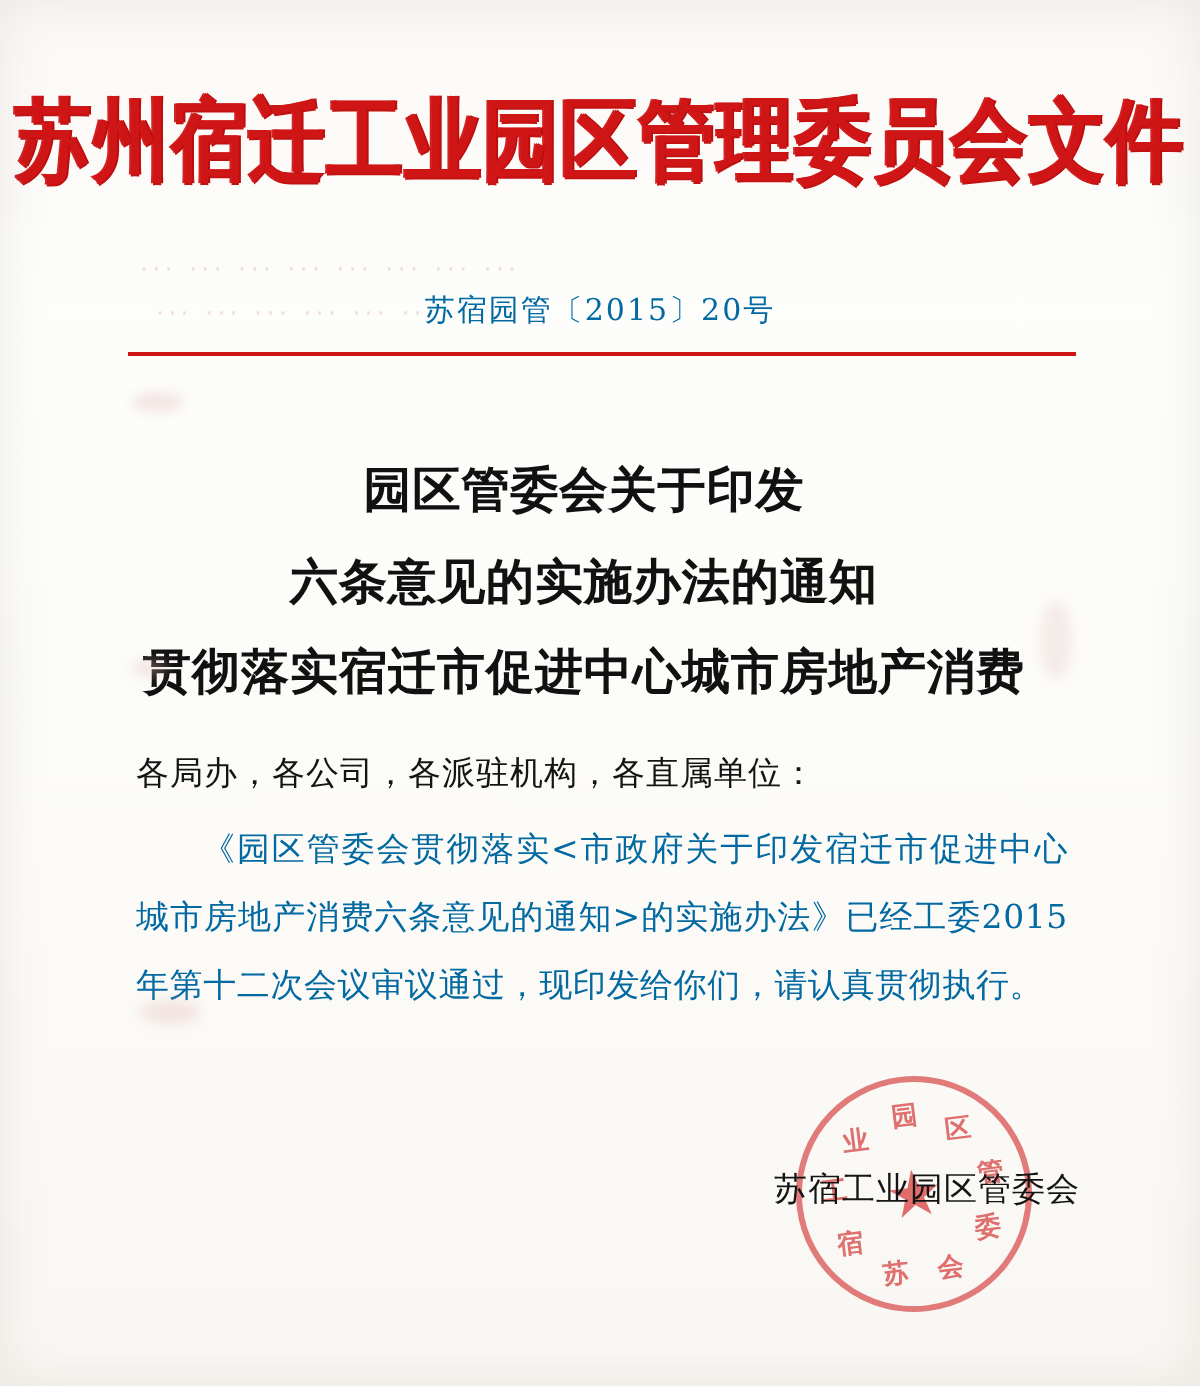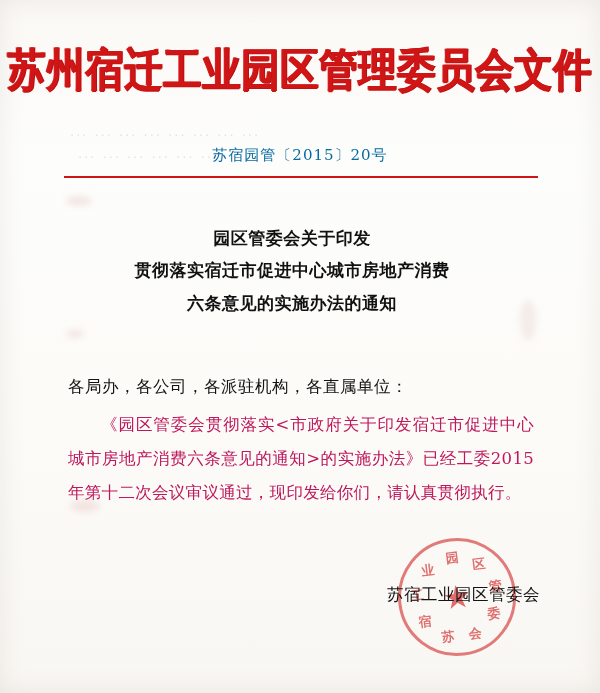--- a/index.html
+++ b/index.html
@@ -102,21 +102,21 @@
   
   .title-block {
     position: absolute;
     top: 222px;
     left: 0;
     width: 584px;
     text-align: center;
     color: #111;
     font-family: "DejaVu Serif", serif;
     font-weight: bold;
-    font-size: 17px;
+    font-size: 24px;
     line-height: 1.9;
     letter-spacing: 0.5px;
   }
   .title-line { display: block; white-space: nowrap; }
 
   
   .salutation {
     position: absolute;
     top: 376px;
     left: 68px;
@@ -125,21 +125,21 @@
     color: #141414;
     letter-spacing: 0.5px;
   }
   .body-text {
     position: absolute;
     top: 408px;
     left: 68px;
     width: 466px;
     font-family: "DejaVu Serif", serif;
     font-size: 16.5px;
-    color: #be185d;
+    color: #0369a1;
     line-height: 2.05;
     text-align: justify;
     text-indent: 33px;
     letter-spacing: 0.3px;
   }
 
   
   .signature {
     position: absolute;
     right: 60px;
@@ -218,22 +218,22 @@
 
   <div class="ghost-line ghost-1">··· ··· ··· ··· ··· ··· ··· ···</div>
   <div class="ghost-line ghost-2">··· ··· ··· ··· ··· ···</div>
 
   <div class="doc-number">苏宿园管〔2015〕20号</div>
 
   <div class="red-rule"></div>
 
   <div class="title-block">
     <span class="title-line">园区管委会关于印发</span>
+    <span class="title-line">六条意见的实施办法的通知</span>
     <span class="title-line">贯彻落实宿迁市促进中心城市房地产消费</span>
-    <span class="title-line">六条意见的实施办法的通知</span>
   </div>
 
   <div class="salutation">各局办，各公司，各派驻机构，各直属单位：</div>
 
   <div class="body-text">《园区管委会贯彻落实&lt;市政府关于印发宿迁市促进中心城市房地产消费六条意见的通知&gt;的实施办法》已经工委2015年第十二次会议审议通过，现印发给你们，请认真贯彻执行。</div>
 
   <div class="seal">
     <div class="seal-star">★</div>
     <div class="seal-text">
       <span class="seal-ch" style="transform: rotate(-160deg) translate(0, -40px) rotate(160deg);">苏</span>

